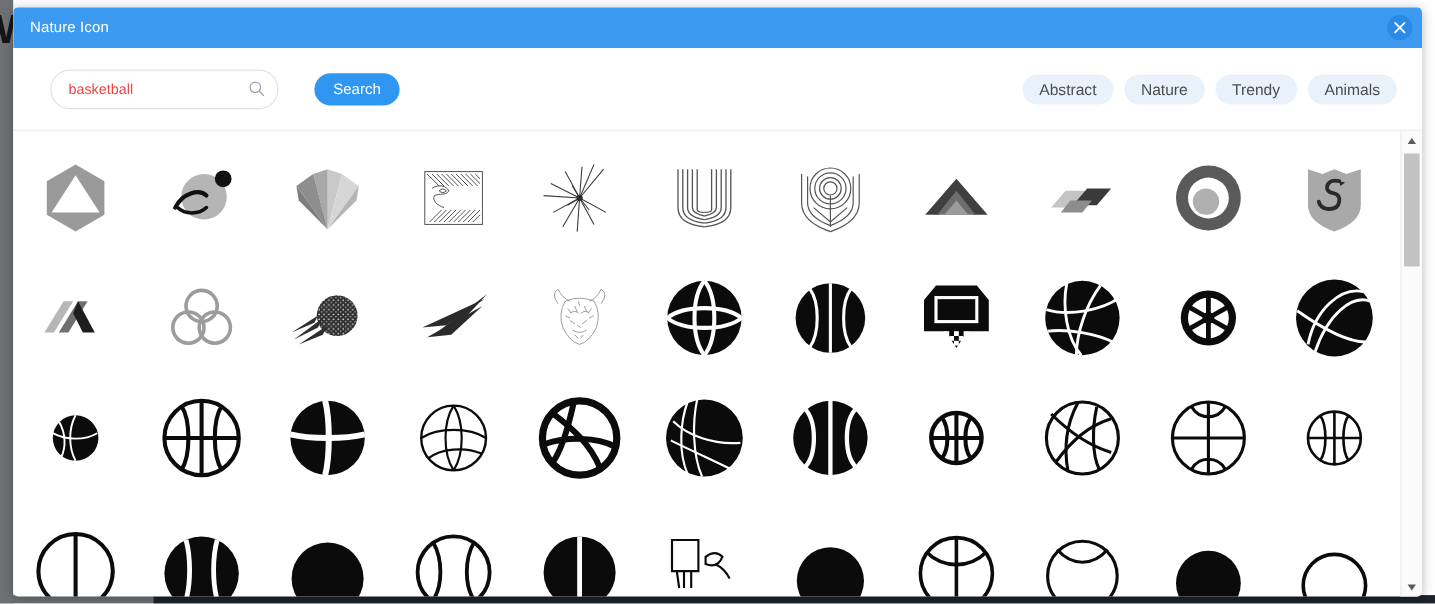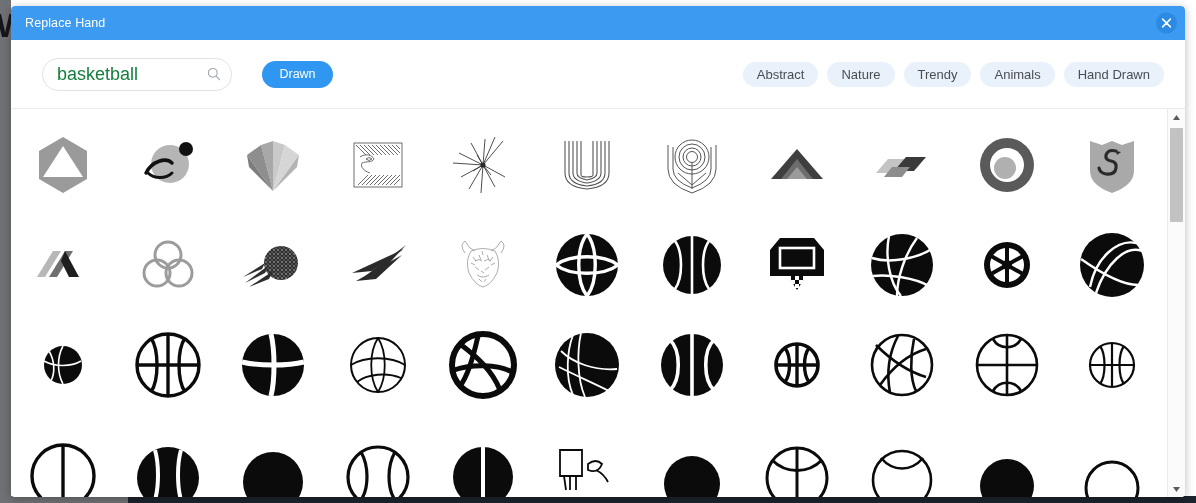--- a/index.html
+++ b/index.html
@@ -73,21 +73,21 @@
   .search-box {
     position:relative;
     width:188px; height:31px;
     border:1px solid #dfe3e8; border-radius:16px;
     background:#ffffff;
     display:flex; align-items:center;
   }
   .search-input {
     border:none; outline:none; background:transparent;
     font-family:"Liberation Sans", sans-serif;
-    font-size:18px; color:#15803d;
+    font-size:12px; color:#ef4444;
     padding:0 30px 0 14px; width:100%; height:100%;
     border-radius:16px;
   }
   .search-icon {
     position:absolute; right:10px; top:50%; transform:translateY(-50%);
     width:14px; height:14px; pointer-events:none;
   }
   .search-btn {
     margin-left:30px;
     width:71px; height:27px; border:none; border-radius:14px;
@@ -155,46 +155,45 @@
     <div class="bg-card" style="left:128px;width:272px;"></div>
     <div class="bg-card" style="left:410px;width:358px;"></div>
     <div class="bg-card" style="left:778px;width:340px;"></div>
     <div class="bg-bottom-bar"></div>
     <div class="bg-bottom-dark"></div>
   </div>
 
   <div class="modal">
 
     <div class="titlebar">
-      <span class="titlebar-title">Replace Hand</span>
+      <span class="titlebar-title">Nature Icon</span>
       <div class="close-btn">
         <svg width="11" height="11" viewBox="0 0 11 11">
           <path d="M1.6 1.6 L9.4 9.4 M9.4 1.6 L1.6 9.4" stroke="#ffffff" stroke-width="1.5" stroke-linecap="round"></path>
         </svg>
       </div>
     </div>
 
     <div class="toolbar">
       <div class="search-wrap">
         <div class="search-box">
           <input class="search-input" type="text" value="basketball" style="">
           <svg class="search-icon" viewBox="0 0 16 16">
             <circle cx="6.6" cy="6.6" r="5" fill="none" stroke="#9aa3ac" stroke-width="1.2"></circle>
             <line x1="10.3" y1="10.3" x2="14.4" y2="14.4" stroke="#9aa3ac" stroke-width="1.2" stroke-linecap="round"></line>
           </svg>
         </div>
-        <button class="search-btn">Drawn</button>
+        <button class="search-btn">Search</button>
       </div>
 
       <div class="tags">
         <div class="tag">Abstract</div>
         <div class="tag">Nature</div>
         <div class="tag">Trendy</div>
         <div class="tag">Animals</div>
-        <div class="tag">Hand Drawn</div>
       </div>
     </div>
 
     <div class="grid-area">
       <div class="grid" id="icon-grid">
           <div class="cell">
             <svg width="64" height="64" viewBox="0 0 64 64">
       <path d="M32 4 L56 18 L56 46 L32 60 L8 46 L8 18 Z" fill="#9a9a9a"></path>
       <path d="M32 13 L52 44 L12 44 Z" fill="#ffffff"></path>
             </svg>

